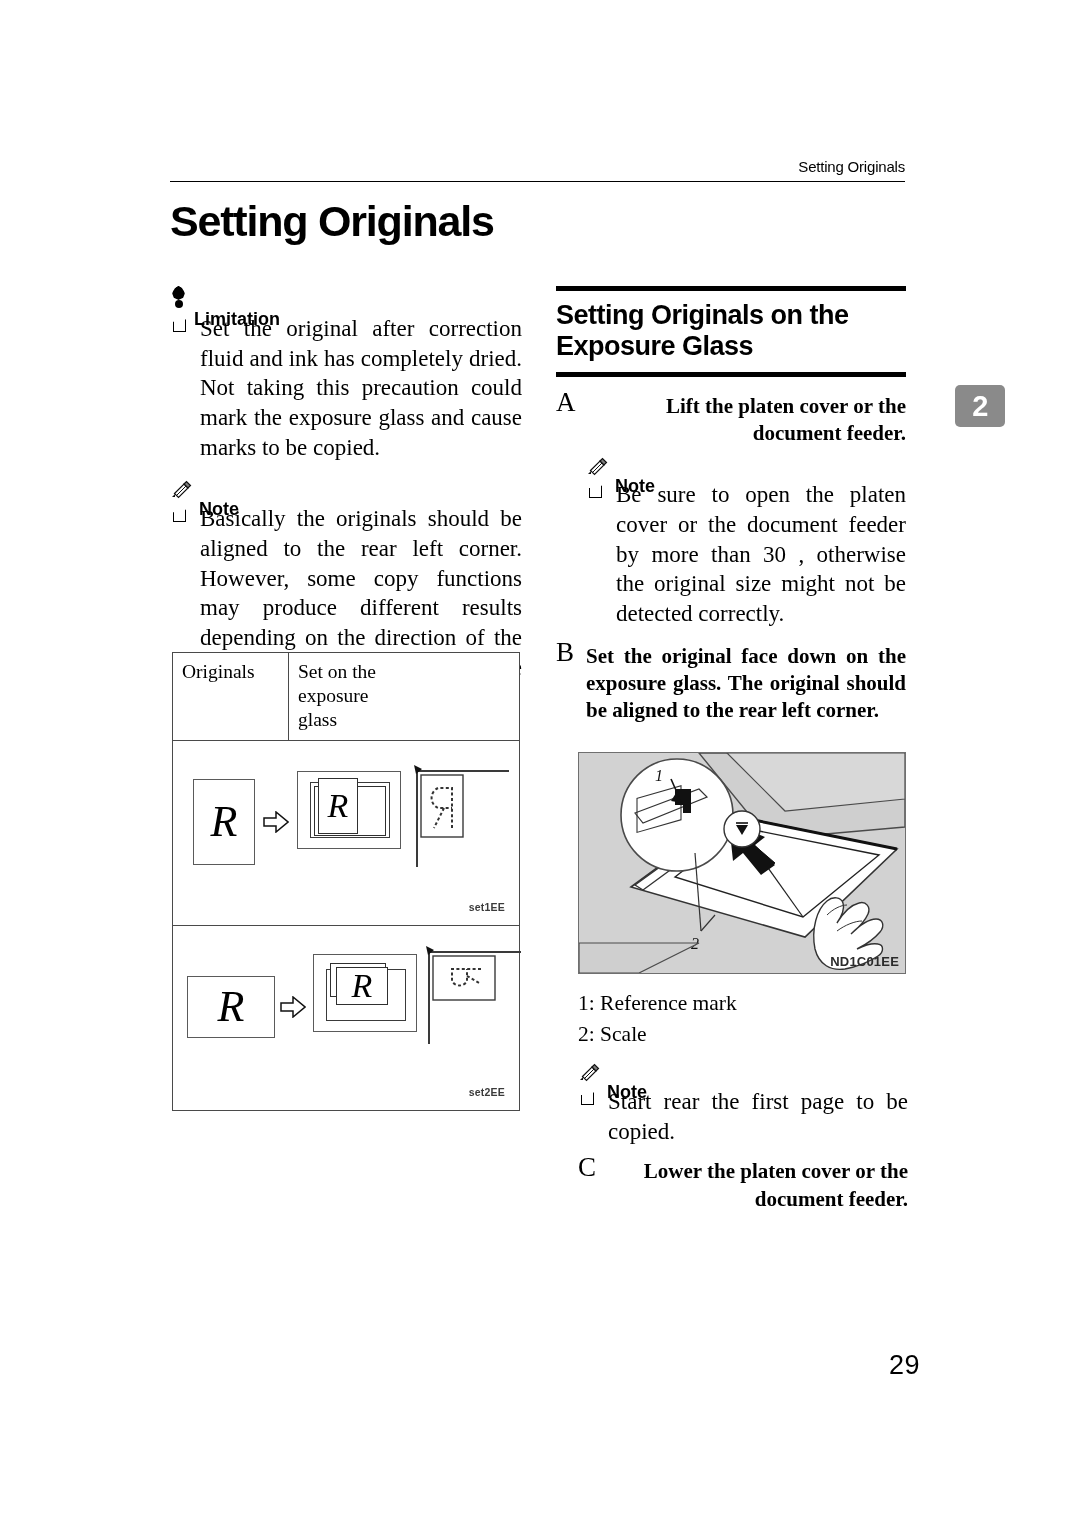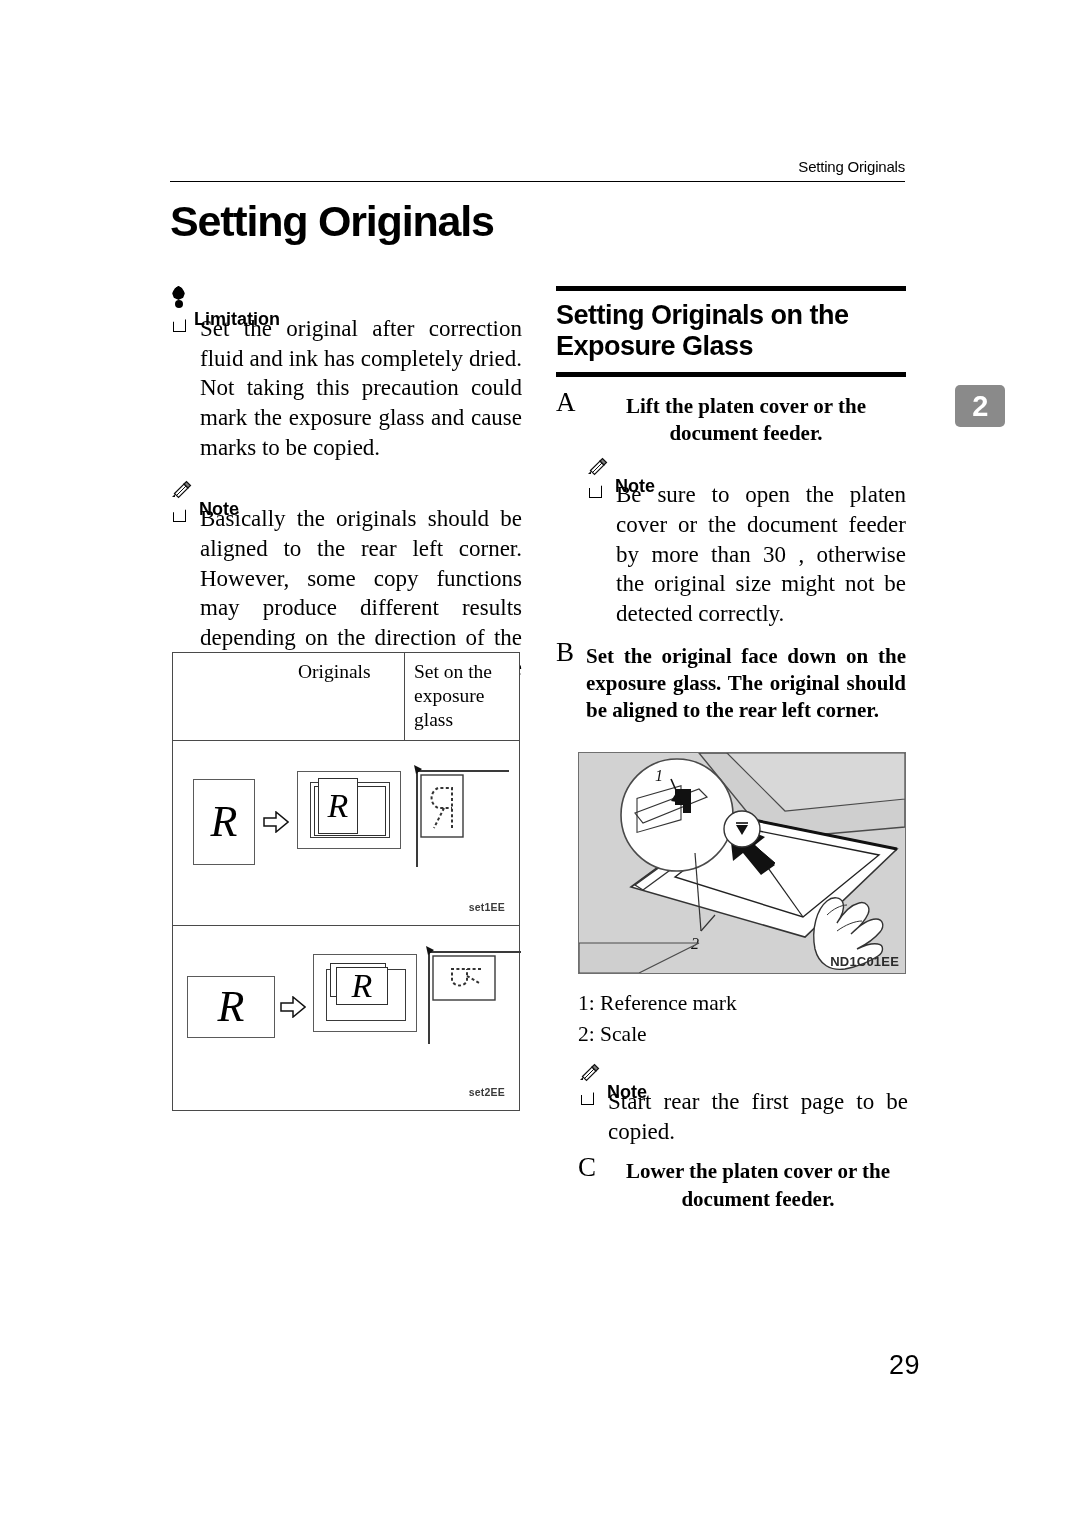--- a/index.html
+++ b/index.html
@@ -178,21 +178,20 @@
     left: 172px;
     top: 652px;
     width: 348px;
     border: 1.3px solid #4a4a4a;
     box-sizing: border-box;
     background: #fff;
   }
   .tbl-head {
     display: flex;
     border-bottom: 1.3px solid #4a4a4a;
-    justify-content: flex-end;
   }
   .tbl-head .cell {
     padding: 7px 9px 9px 9px;
     font-size: 19.5px;
     line-height: 1.22;
     box-sizing: border-box;
   }
   .tbl-head .c1 { width: 116px; border-right: 1.3px solid #4a4a4a; }
   .tbl-head .c2 { width: 116px; border-right: 1.3px solid #4a4a4a; }
   .tbl-head .c3 { width: 114px; }
@@ -299,21 +298,21 @@
     font-size: 27px;
     line-height: 1;
   }
   .step-text {
     font-family: "Liberation Serif", serif;
     font-weight: bold;
     font-size: 21px;
     line-height: 1.3;
     text-align: justify;
   }
-  .step-text.ragged { text-align: center; }
+  .step-text.ragged { text-align: right; }
 
   .sub-block { padding-left: 30px; }
   .sub-block .admon-head { font-size: 18px; margin-bottom: 4px; }
   .sub-block .bullet-item { padding-left: 30px; }
 
   
   .illus {
     position: absolute;
     left: 578px;
     top: 752px;

